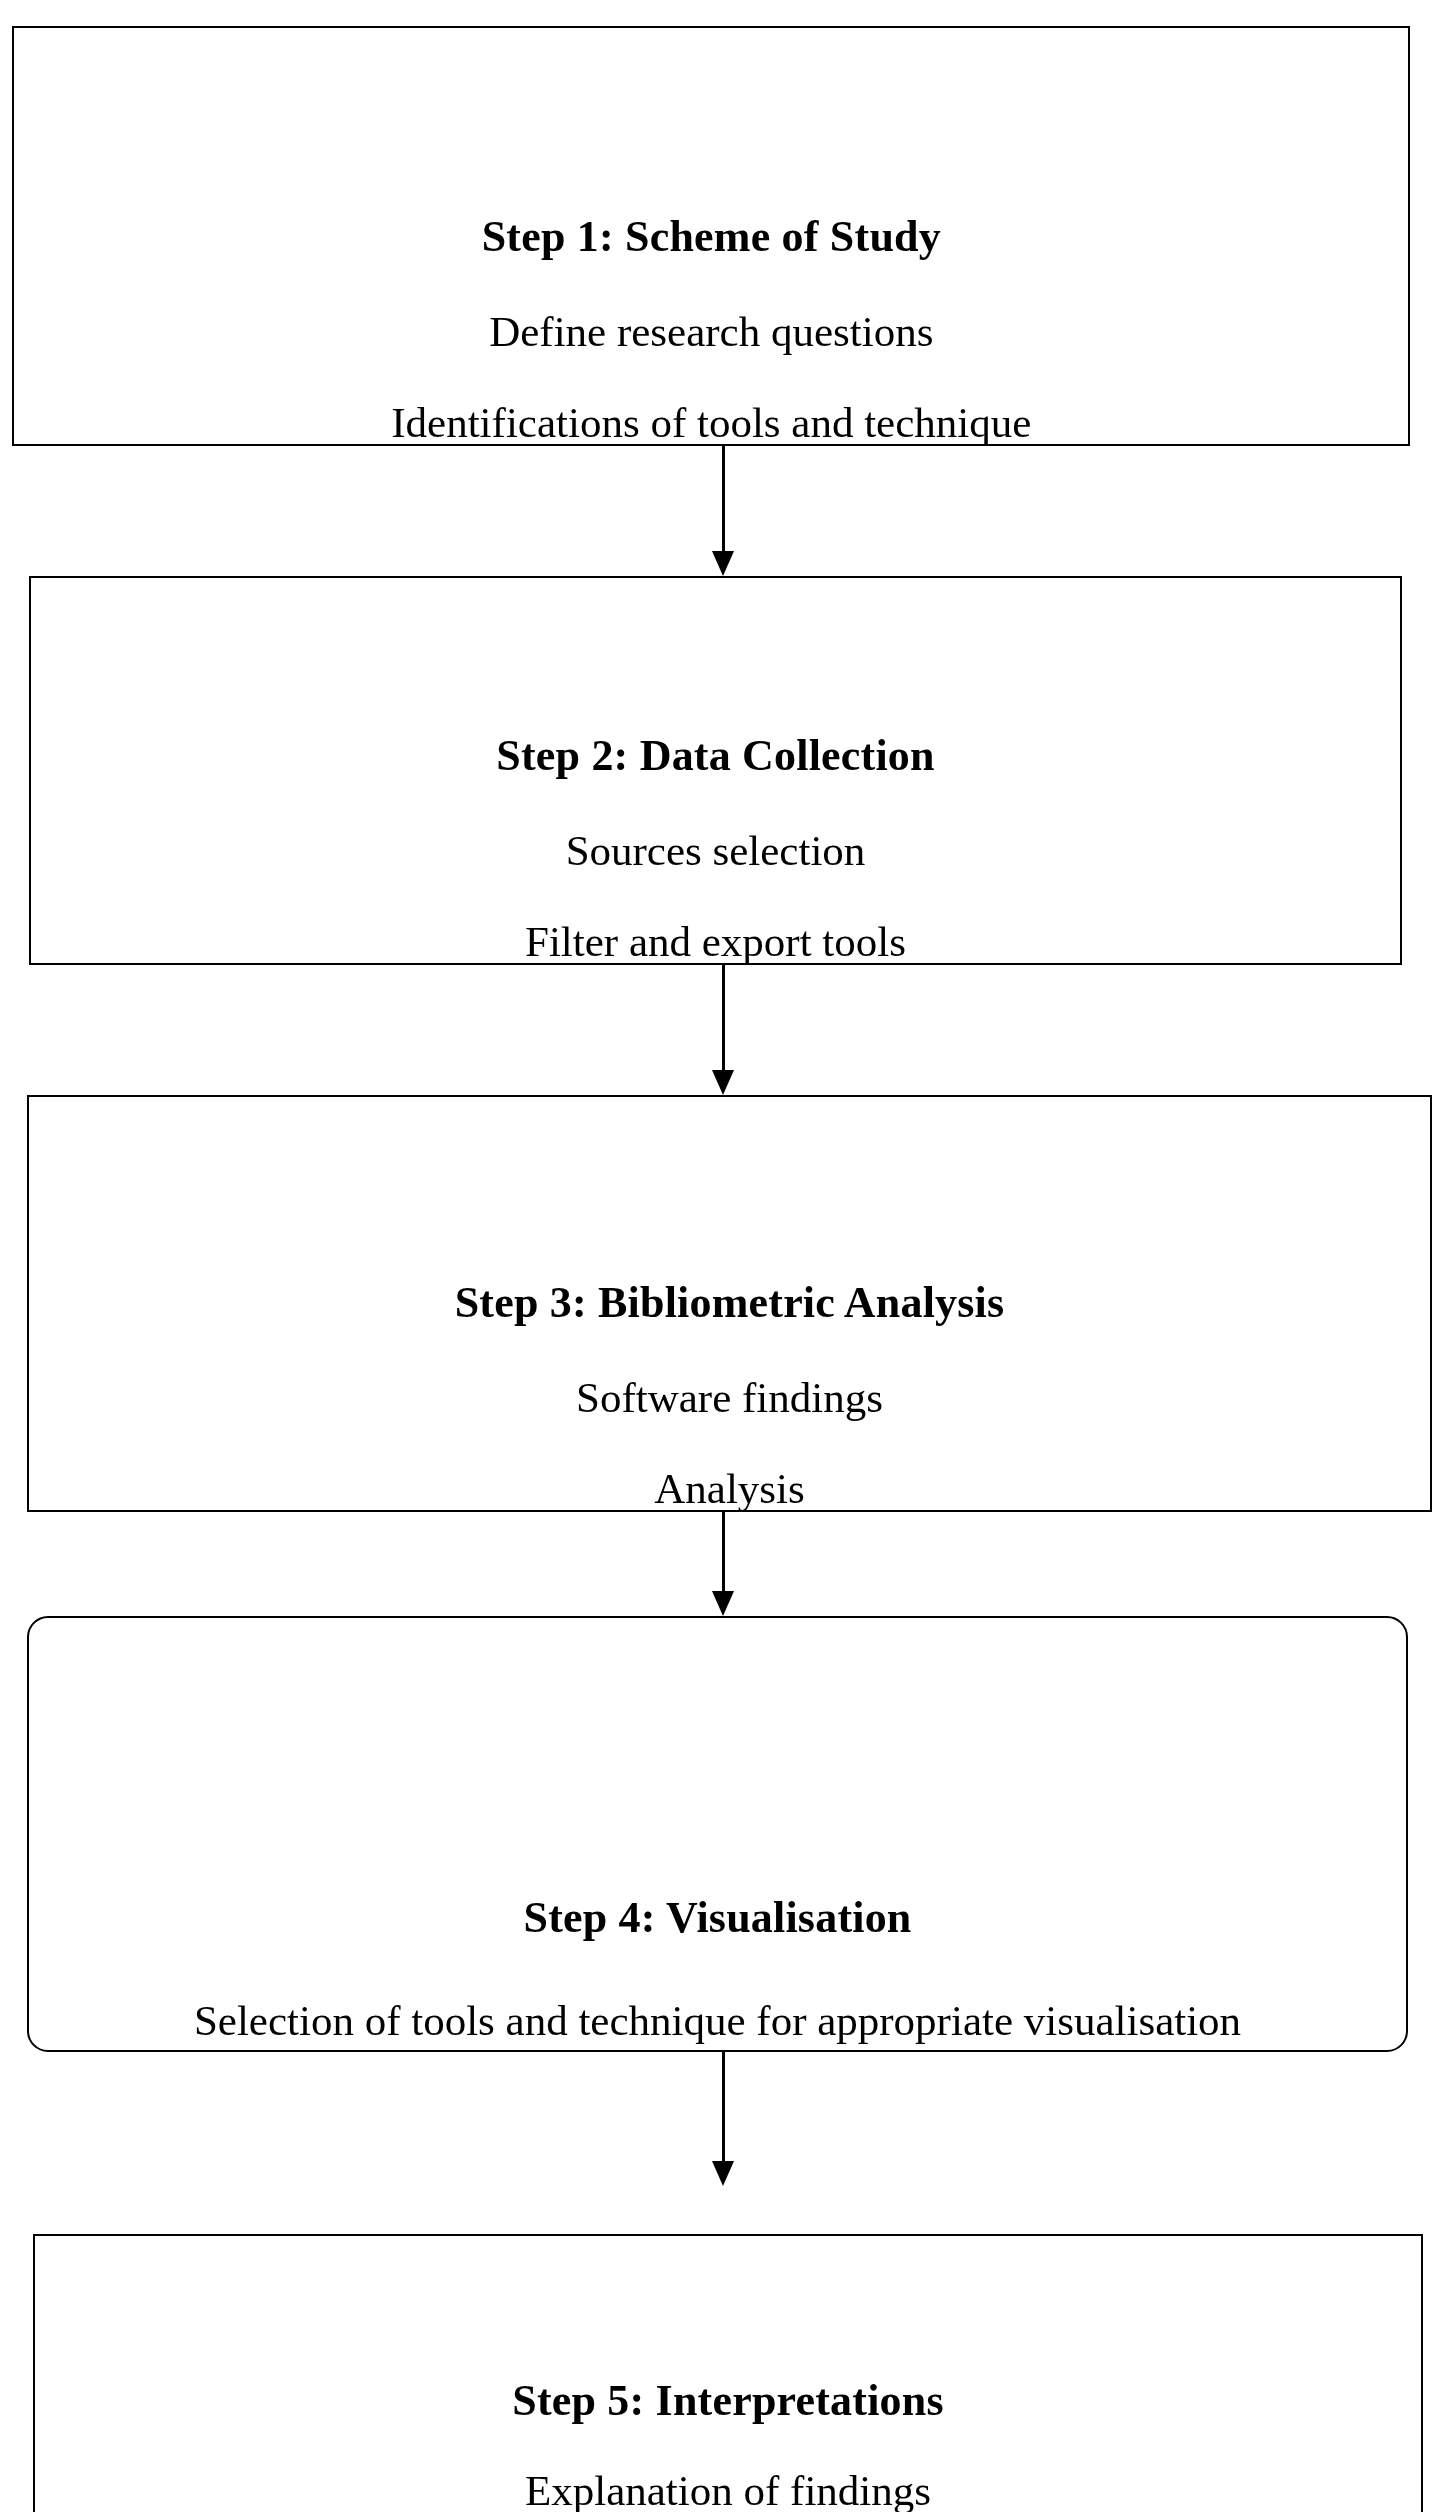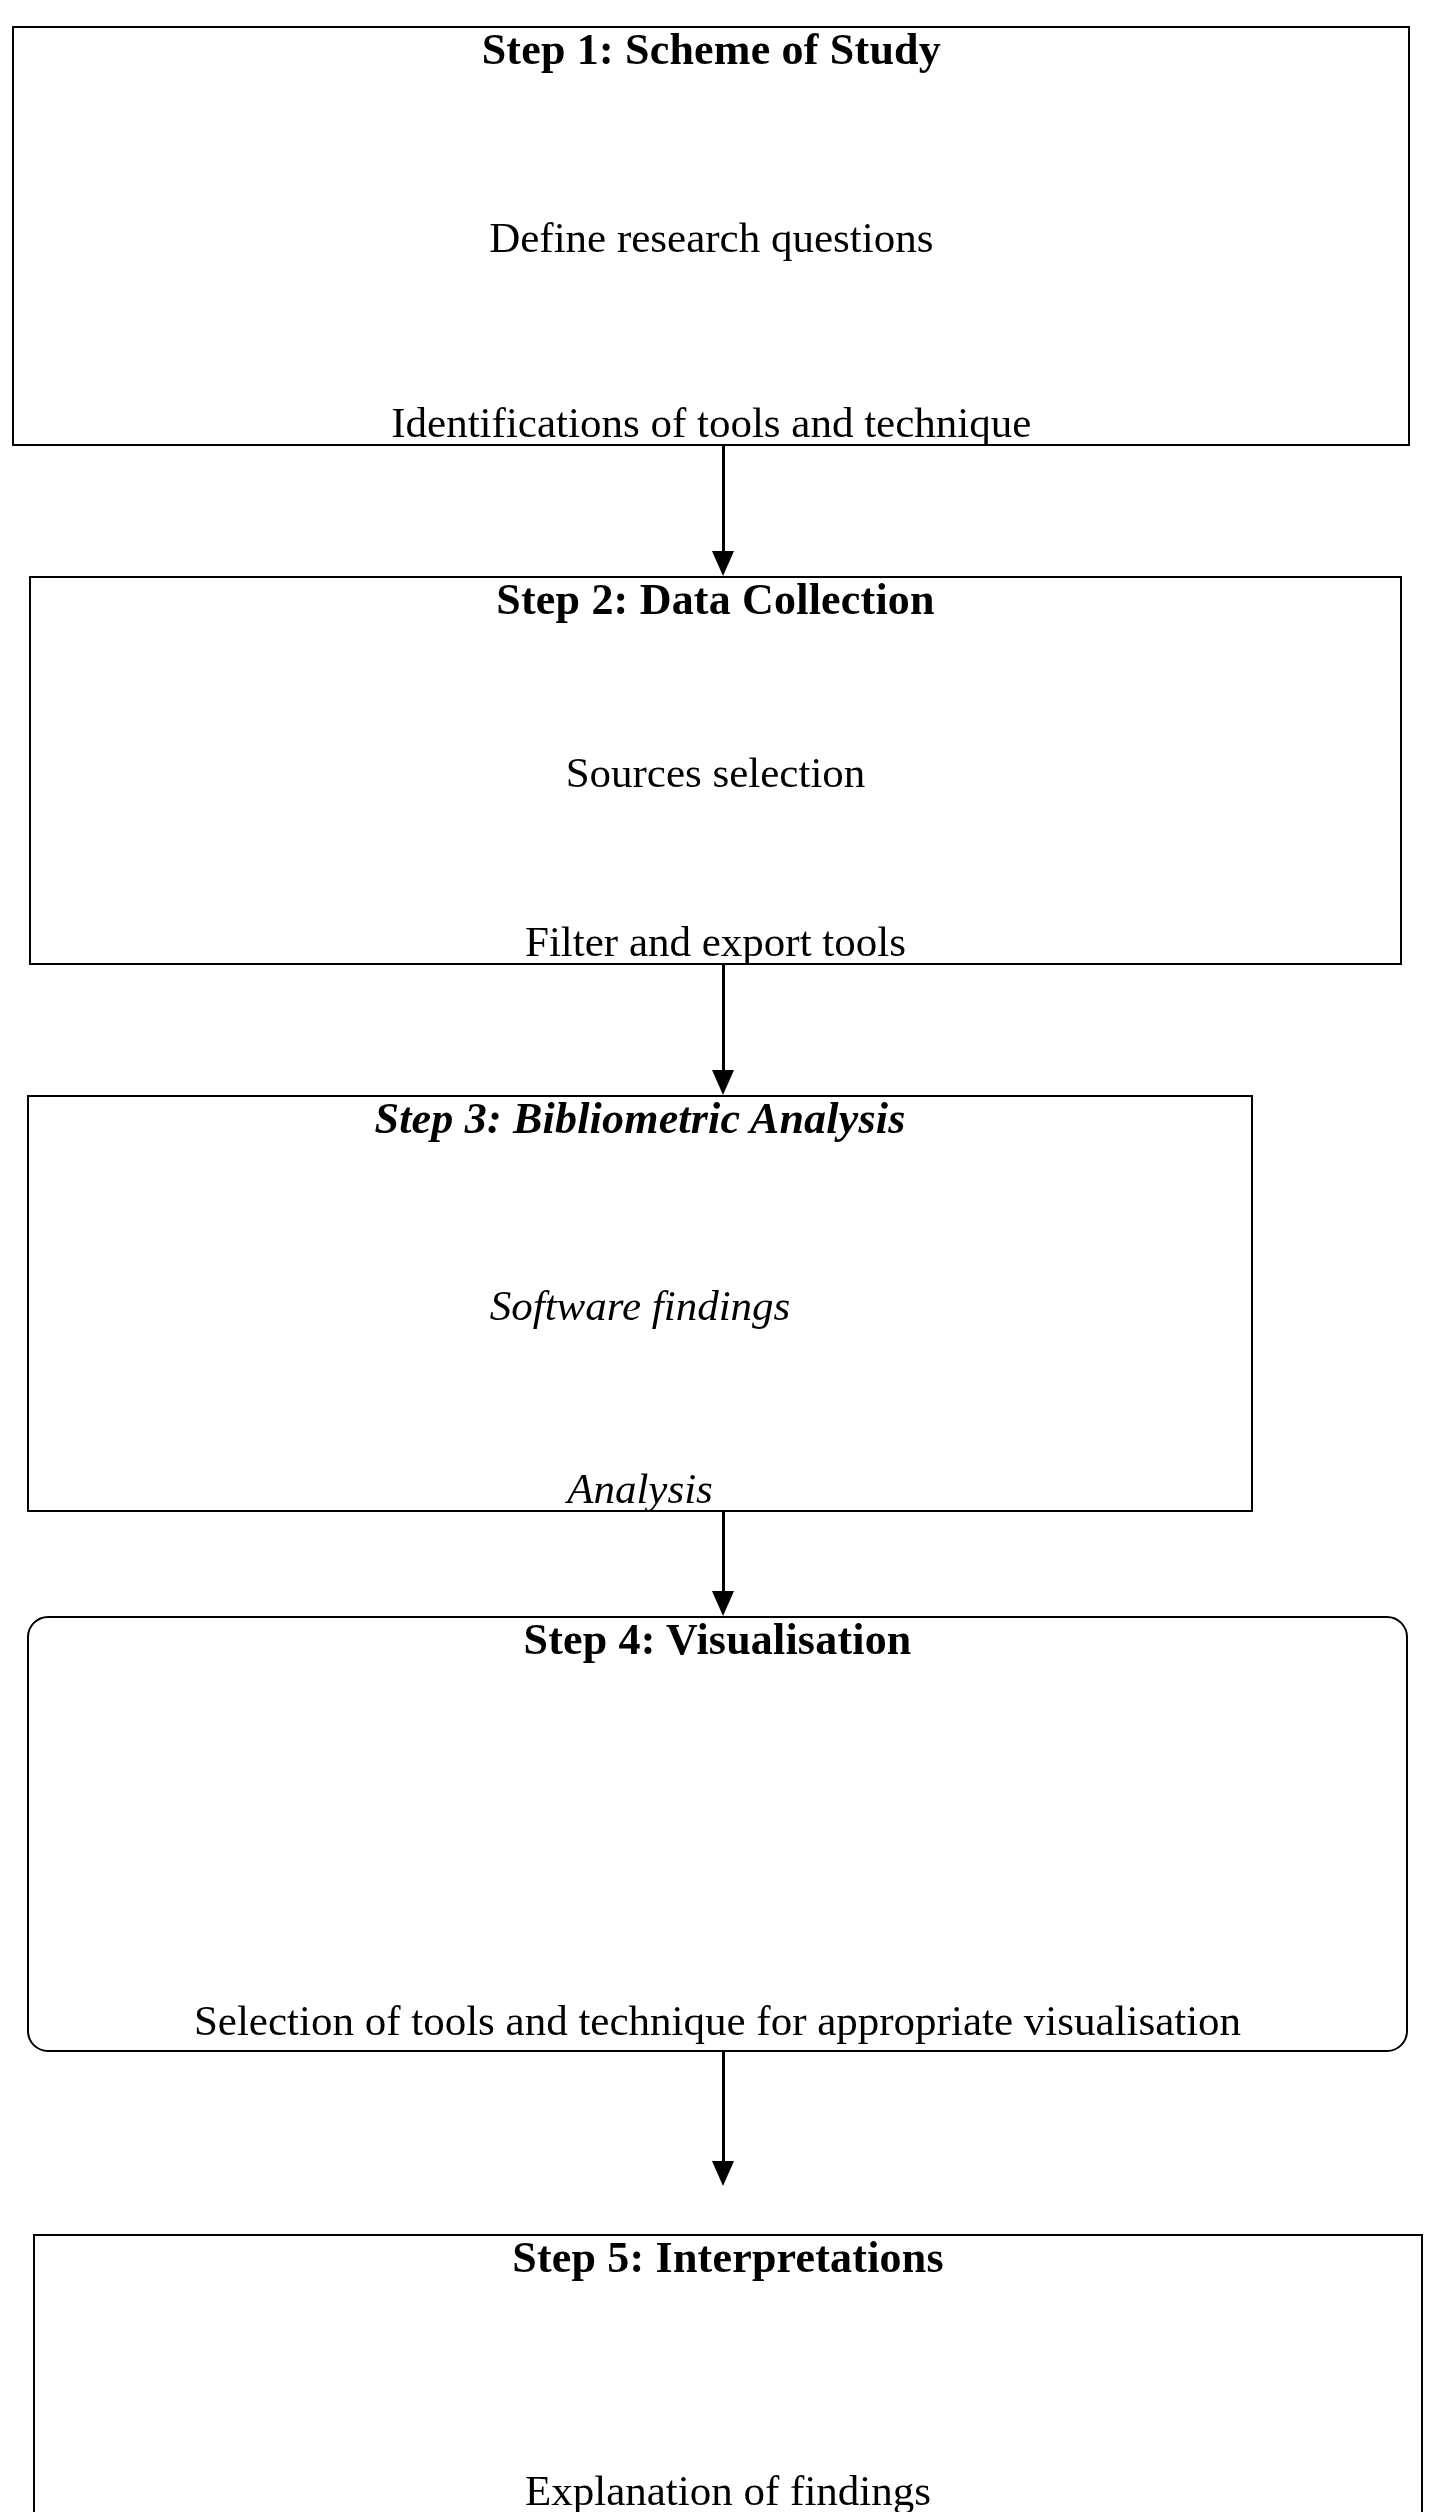--- a/index.html
+++ b/index.html
@@ -17,21 +17,21 @@
     overflow: hidden;
   }
   .step-box {
     position: absolute;
     box-sizing: border-box;
     background: #ffffff;
     border: 2.5px solid #000000;
     display: flex;
     flex-direction: column;
     align-items: center;
-    justify-content: space-between;
+    justify-content: flex-end;
     text-align: center;
     color: #000000;
   }
   .step-title {
     font-weight: bold;
     font-size: 44px;
     line-height: 1.0;
     letter-spacing: 0.2px;
     white-space: nowrap;
   }
@@ -96,21 +96,21 @@
     <div class="step-line">Sources selection</div>
     <div class="gap-md"></div>
     <div class="step-line">Filter and export tools</div>
   </div>
 
   <div class="connector" style="left:707px; top:965px; height:130px;">
     <div class="shaft" style="height:105px;"></div>
     <div class="head" style="top:105px;"></div>
   </div>
 
-  <div class="step-box" style="left:27px; top:1095px; width:1226px; height:417px;font-style:italic;">
+  <div class="step-box" style="left:27px; top:1095px; width:1405px; height:417px;">
     <div class="step-title">Step 3: Bibliometric Analysis</div>
     <div class="gap-lg"></div>
     <div class="step-line">Software findings</div>
     <div class="gap-md"></div>
     <div class="step-line">Analysis</div>
   </div>
 
   <div class="connector" style="left:707px; top:1511px; height:104px;">
     <div class="shaft" style="height:80px;"></div>
     <div class="head" style="top:80px;"></div>

